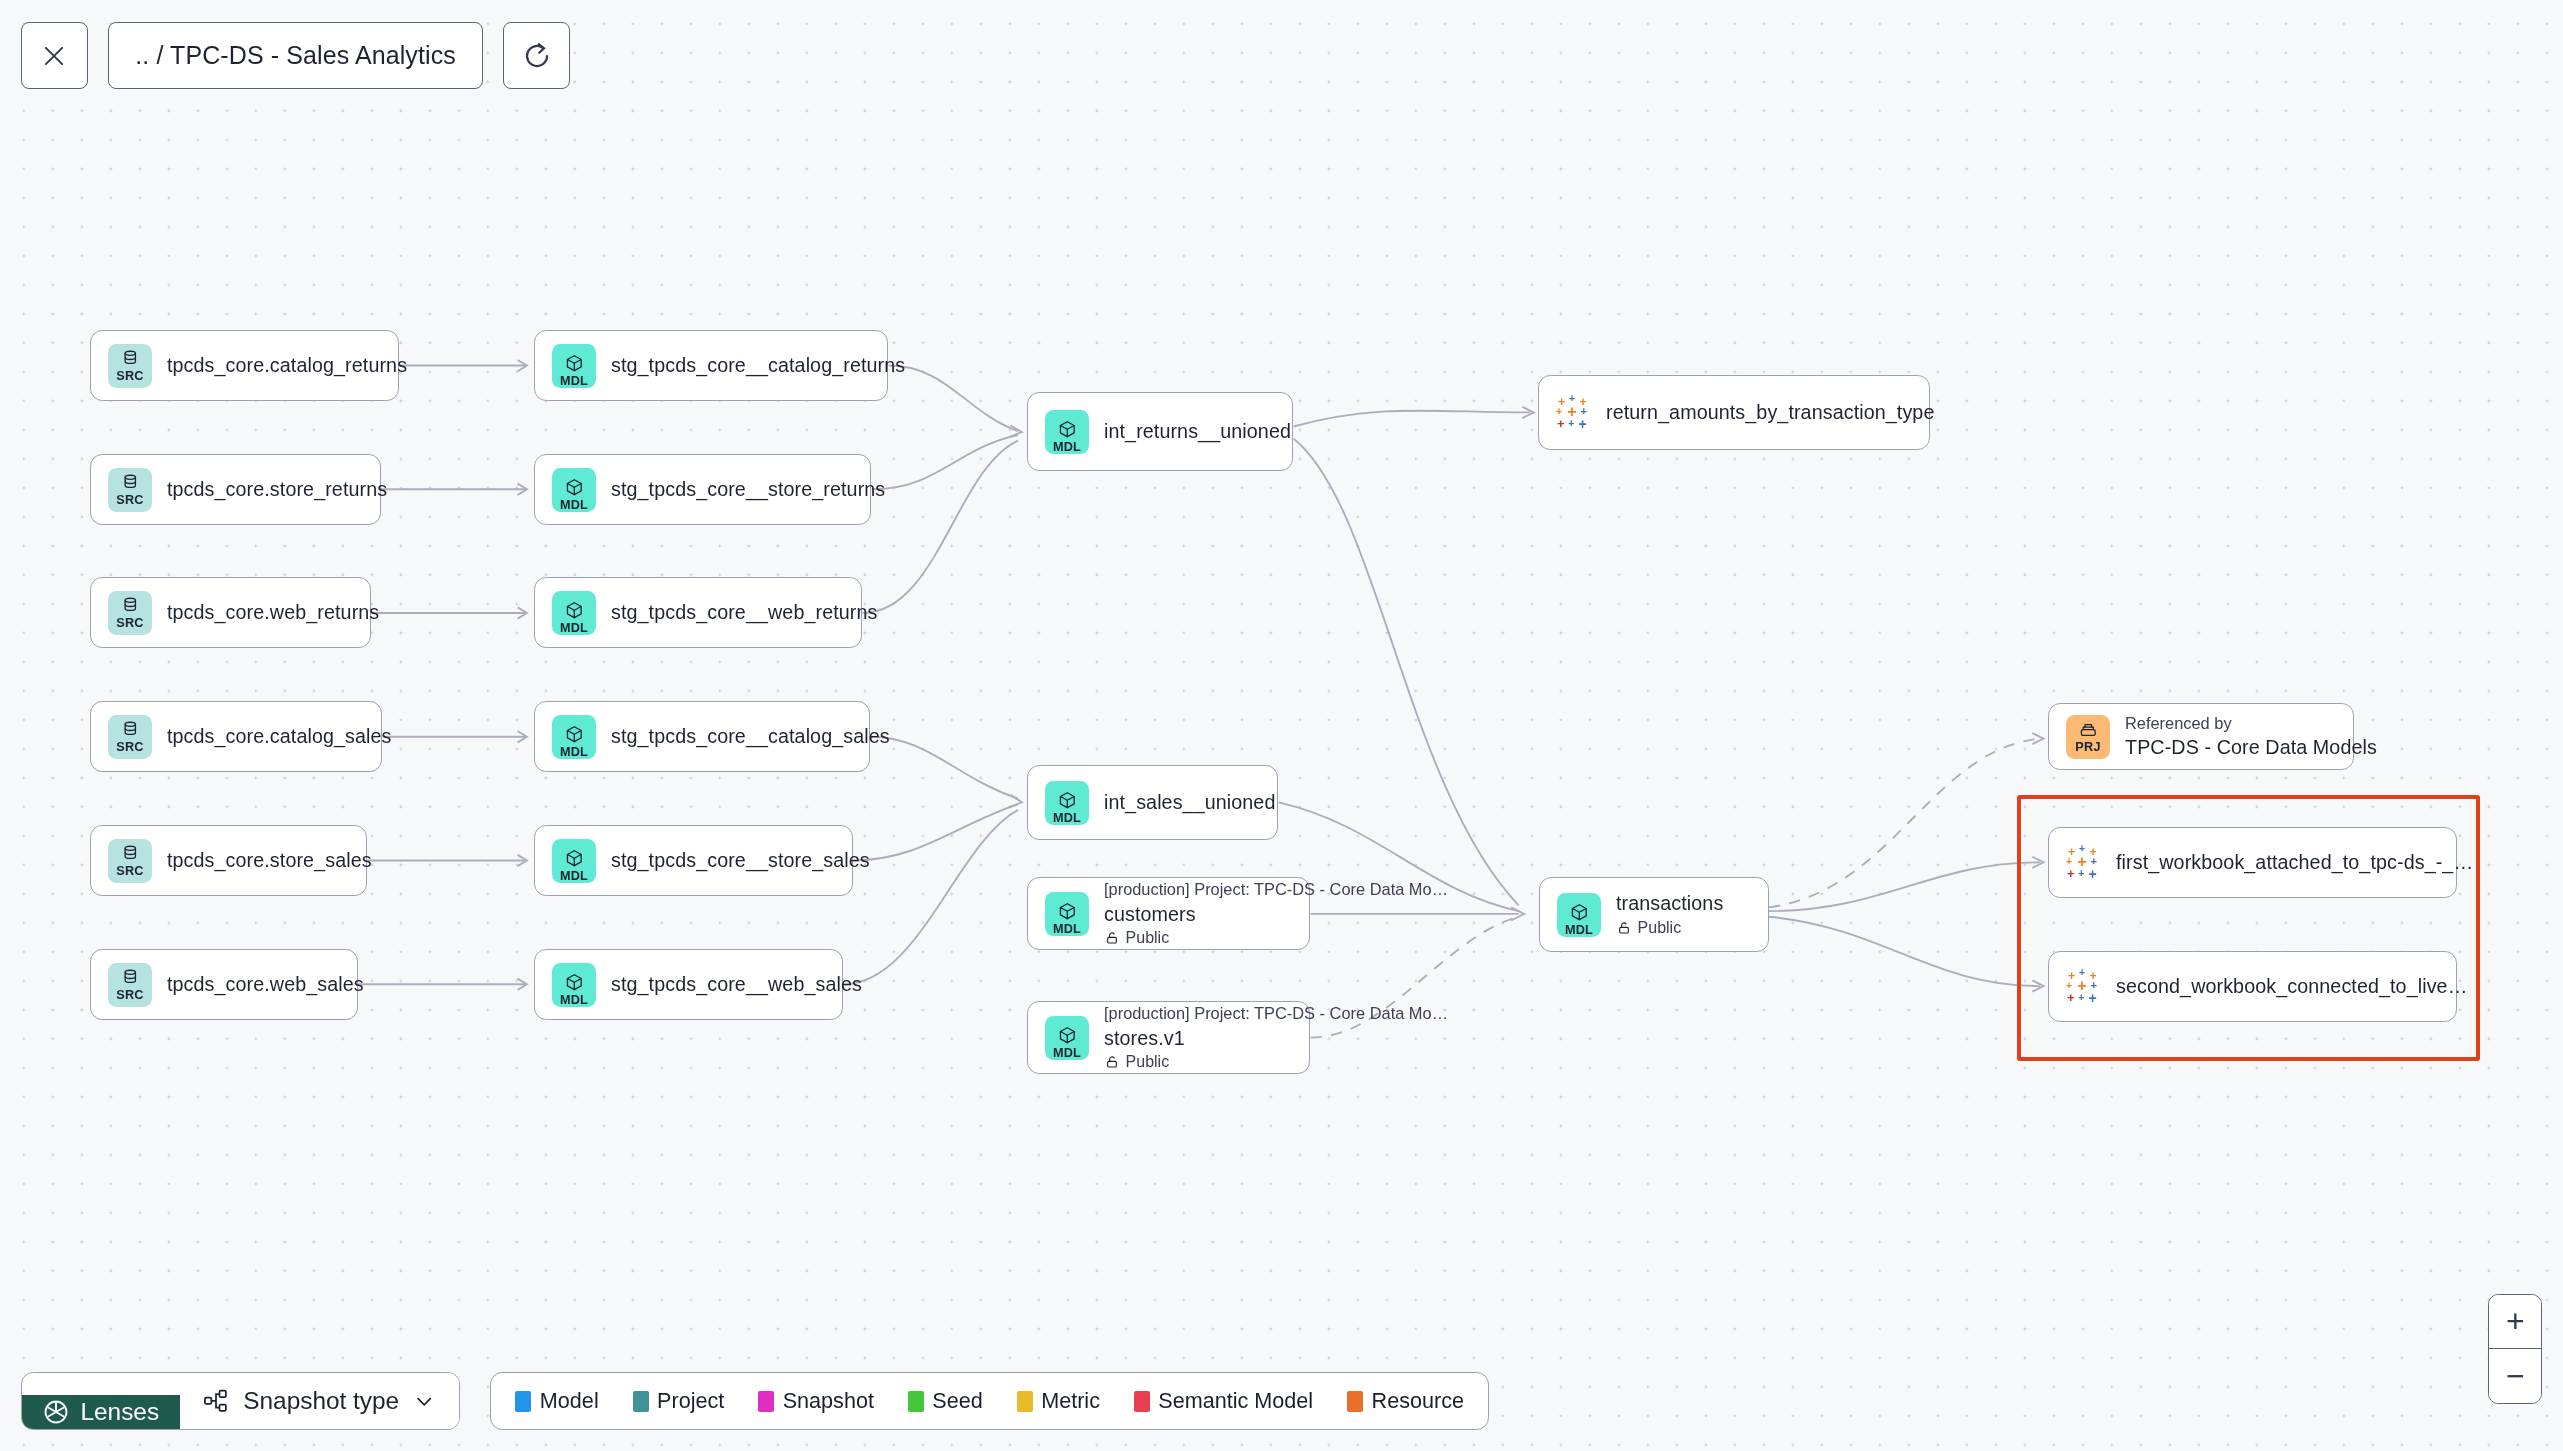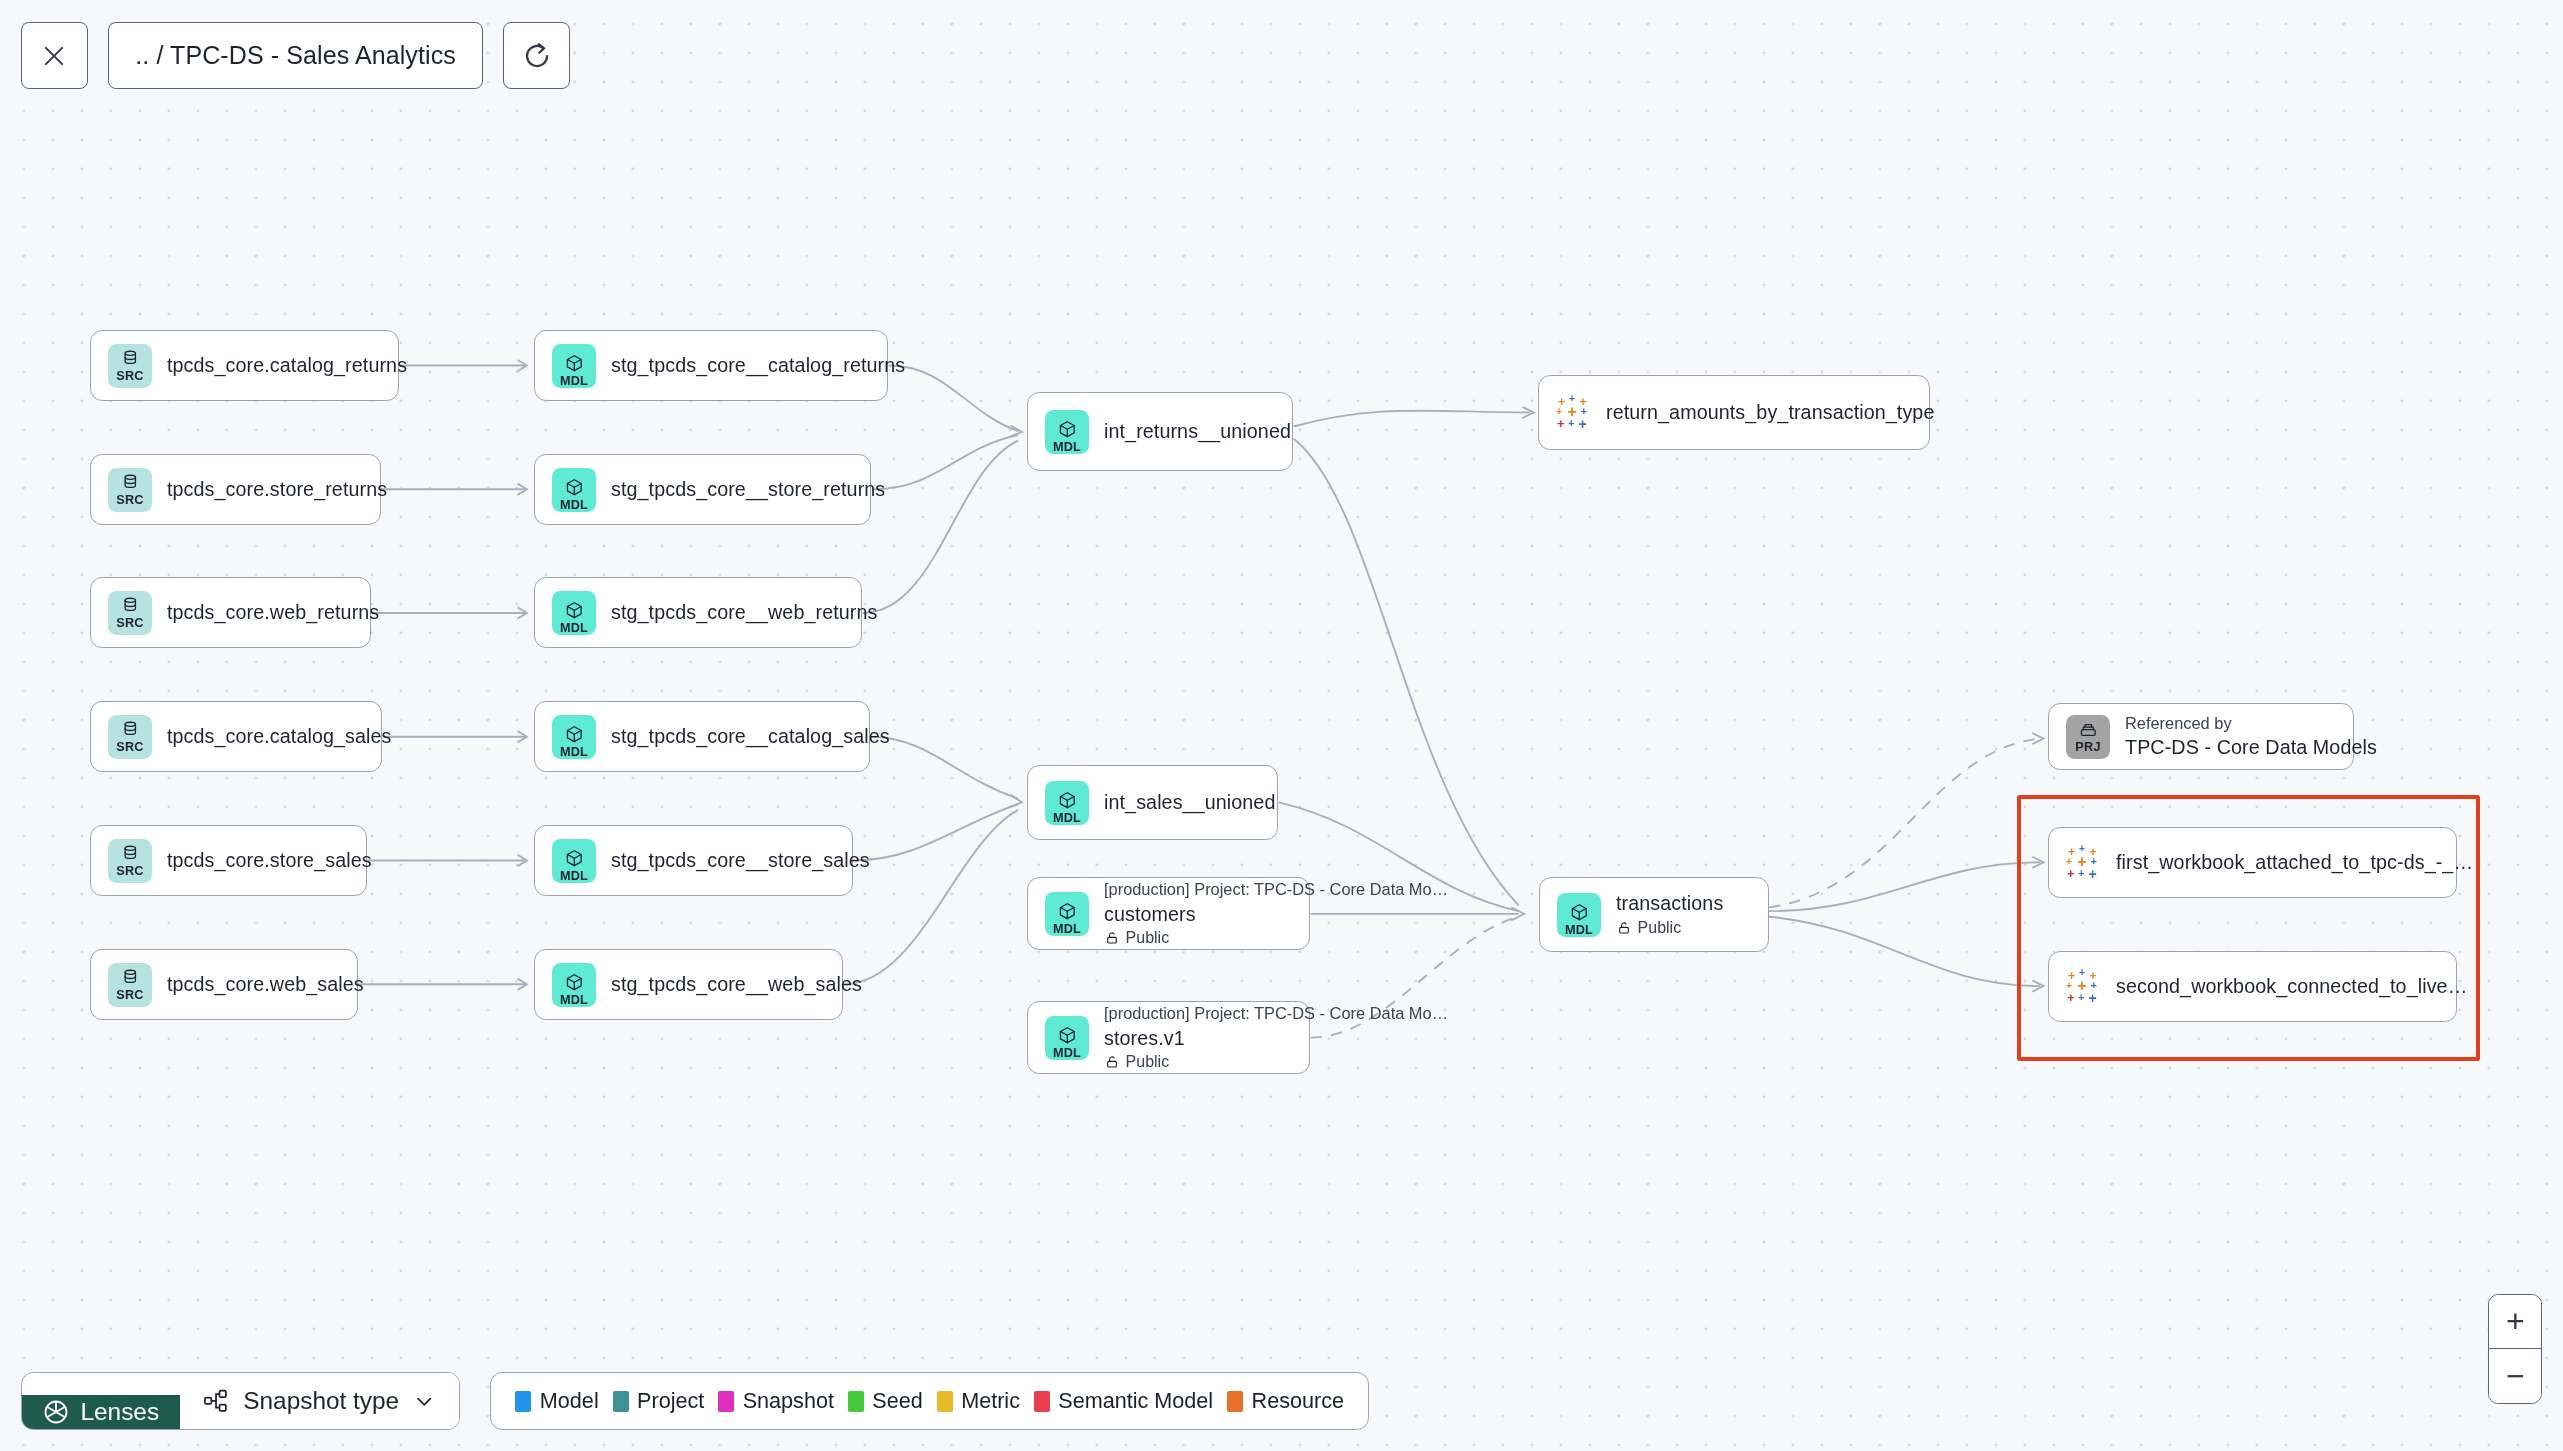--- a/index.html
+++ b/index.html
@@ -84,21 +84,21 @@
     flex: 0 0 auto;
     width: 44px; height: 44px;
     border-radius: 8.4px;
     display: flex; flex-direction: column;
     align-items: center; justify-content: center;
     margin-right: 15px;
     line-height: 1;
   }
   .badge.src { background: #b6e3e0; }
   .badge.mdl { background: #5eead4; justify-content: flex-end; }
-  .badge.prj { background: #a3a3a3; }
+  .badge.prj { background: #fdba74; }
   .badge svg { display:block; }
   .badge .abbr {
     font-size: 12.7px;
     font-weight: 600;
     color: #1e2330;
     letter-spacing: 0.2px;
     margin-top: 0.9px;
   }
   .node-label {
     font-size: 19.7px;
@@ -164,21 +164,21 @@
     font-size: 24.4px;
     color: #1e2330;
   }
   #legend {
     margin-left: 30px;
     height: 58px;
     background: #fff;
     border: 1.4px solid #9aa2b2;
     border-radius: 12.2px;
     display: flex; align-items: center;
-    gap: 14px;
+    gap: 34px;
     padding: 0 24.4px;
   }
   .legend-item { display:flex; align-items:center; gap: 8.4px; }
   .legend-swatch { width: 16px; height: 20.6px; border-radius: 1.9px; }
   .legend-label { font-size: 21.6px; color: #1a1f2b; white-space: nowrap; }
 
   
   #zoom-controls {
     position: absolute; right: 20.6px; bottom: 47px;
     width: 54px;

